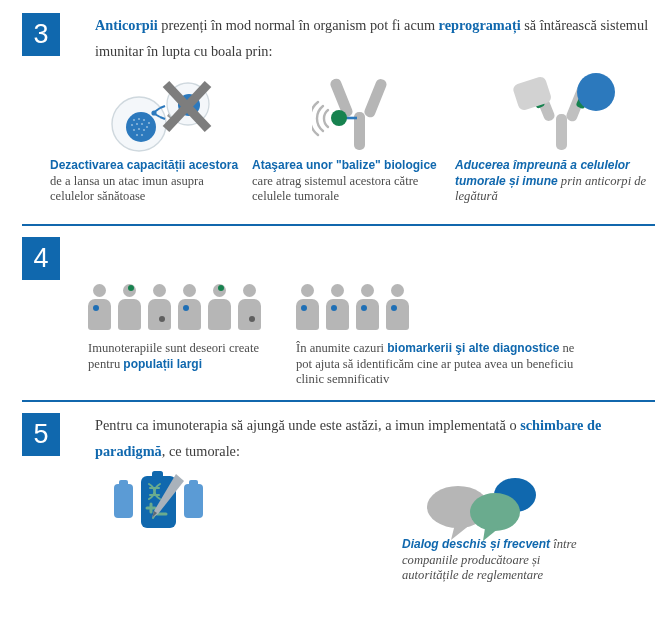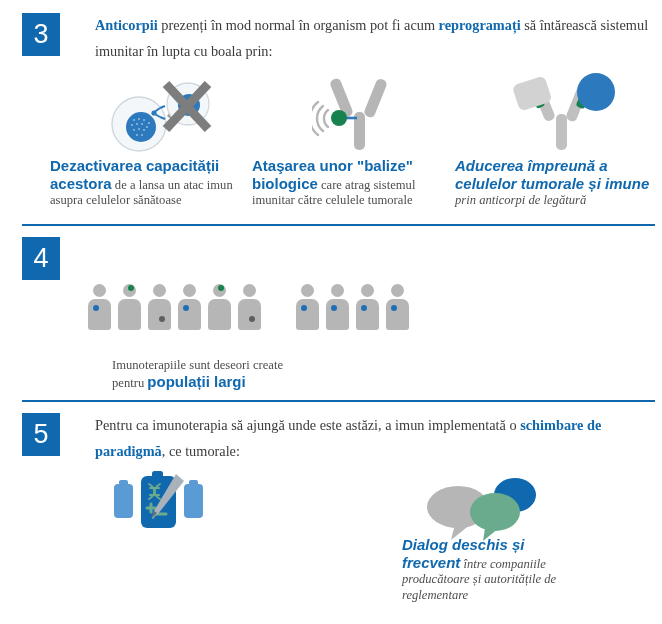--- a/index.html
+++ b/index.html
@@ -73,21 +73,21 @@
   .caption {
     position: absolute;
     font-family: "Liberation Serif", serif;
     font-size: 12.6px;
     line-height: 15.5px;
     color: #4e4e4e;
   }
   .caption b {
     color: #1068ae;
     font-family: "Liberation Sans", sans-serif;
-    font-size: 15px;
+    font-size: 12px;
     font-weight: bold;
     line-height: 15.5px;
   }
 
   
   .icon {
     position: absolute;
   }
 
   
@@ -230,21 +230,21 @@
 
         <circle cx="84" cy="20" r="19" fill="#2c79bd"></circle>
       </svg>
     </div>
 
     <div class="caption" style="left:50px; top:158px; width:200px;">
       <b>Dezactivarea capacității acestora</b><span> de a  lansa un atac imun asupra celulelor sănătoase</span>
     </div>
 
     <div class="caption" style="left:252px; top:158px; width:200px;">
-      <b>Ataşarea unor "balize" biologice</b><span> care atrag sistemul imunitar către celulele tumorale</span>
+      <b>Ataşarea unor "balize" biologice</b><span> care atrag sistemul acestora către celulele tumorale</span>
     </div>
 
     <div class="caption" style="left:455px; top:158px; width:200px;font-style:italic;">
       <b>Aducerea împreună a celulelor tumorale și imune</b><span> prin anticorpi de legătură</span>
     </div>
   </div>
 
   <div class="section" id="sec4">
     <div class="divider"></div>
 
@@ -300,24 +300,27 @@
         <div class="body"></div>
         <div class="dot dot-chest"></div>
       </div>
       <div class="person" style="left:90px;">
         <div class="head"></div>
         <div class="body"></div>
         <div class="dot dot-chest"></div>
       </div>
     </div>
 
-    <div class="caption" style="left:88px; top:134px; width:175px;margin-left:24px;">
+    <div class="caption" style="left:88px; top:117px; width:175px;">
       <span>Imunoterapiile sunt deseori create pentru </span><b>populații largi</b>
     </div>
 
+    <div class="caption" style="left:296px; top:117px; width:290px;">
+      <span>În anumite cazuri  </span><b>biomarkerii şi alte diagnostice</b><span> ne pot ajuta să identificăm cine ar putea avea un beneficiu clinic semnificativ</span>
+    </div>
   </div>
 
   <div class="section" id="sec5">
     <div class="divider"></div>
 
     <div class="badge">5</div>
 
     <div class="headline">
       <span>Pentru ca imunoterapia să ajungă unde este astăzi, a imun implementată o </span><b>schimbare de paradigmă</b><span>, ce tumorale:</span>
     </div>

